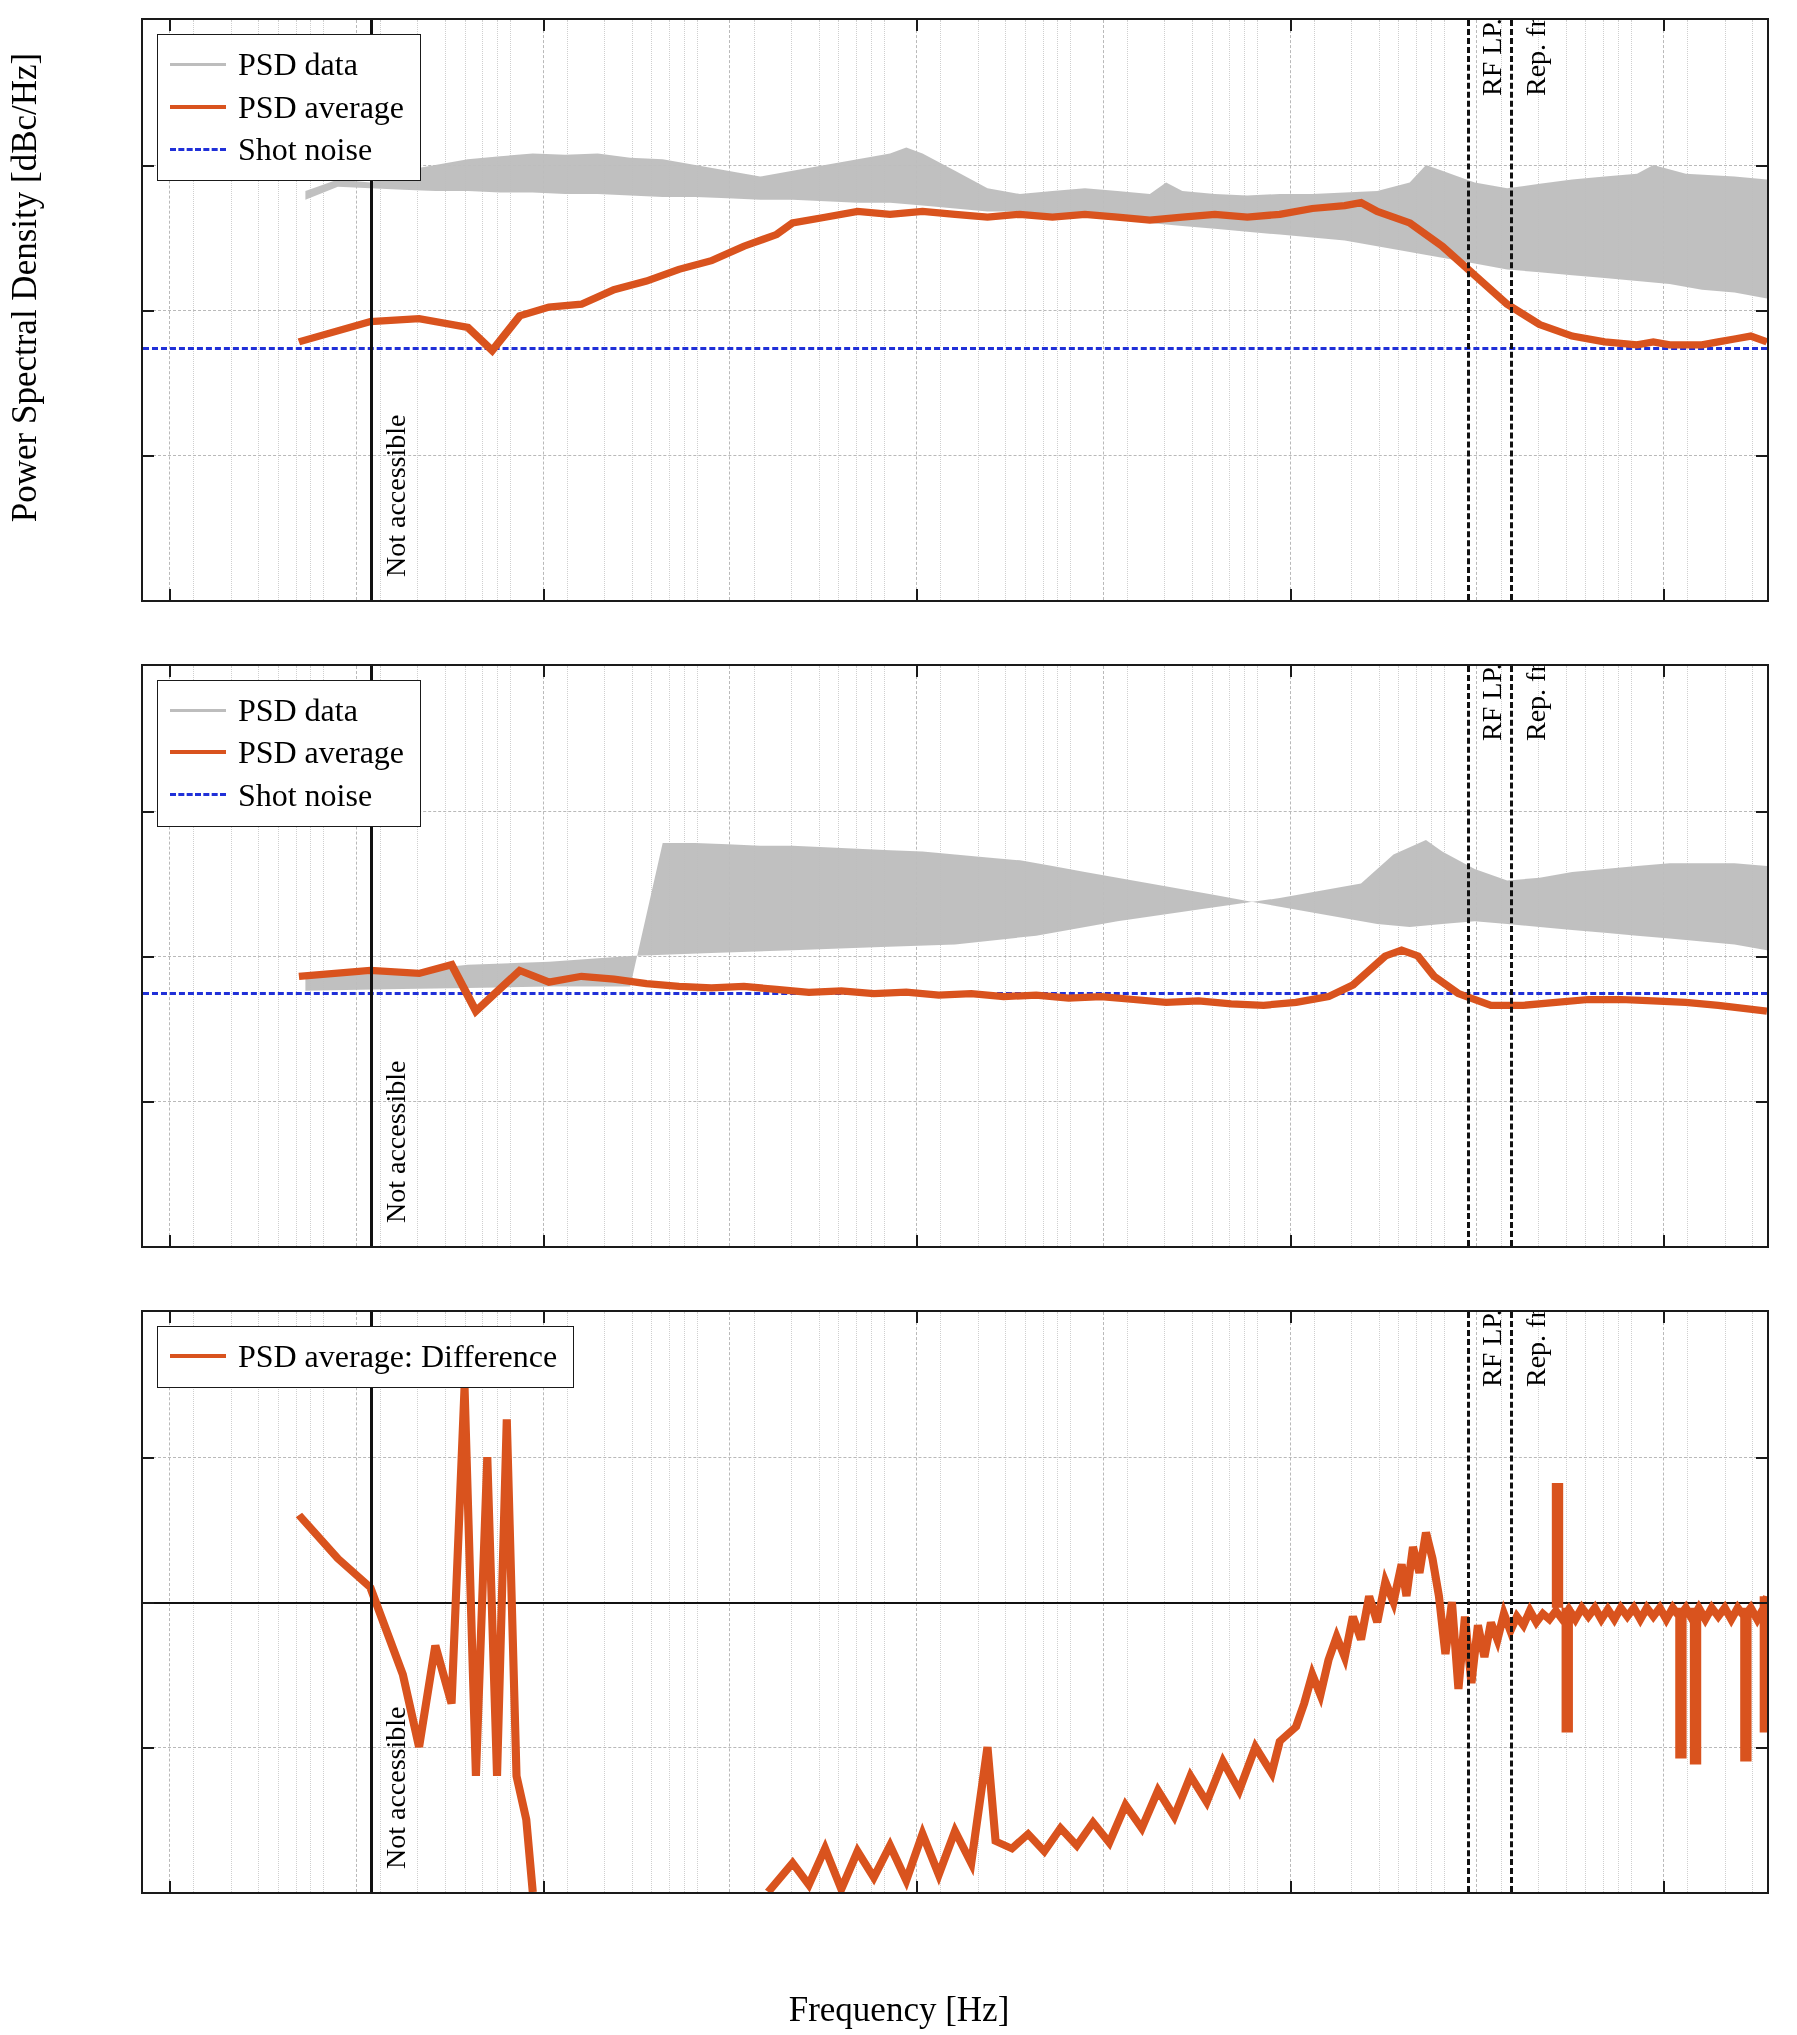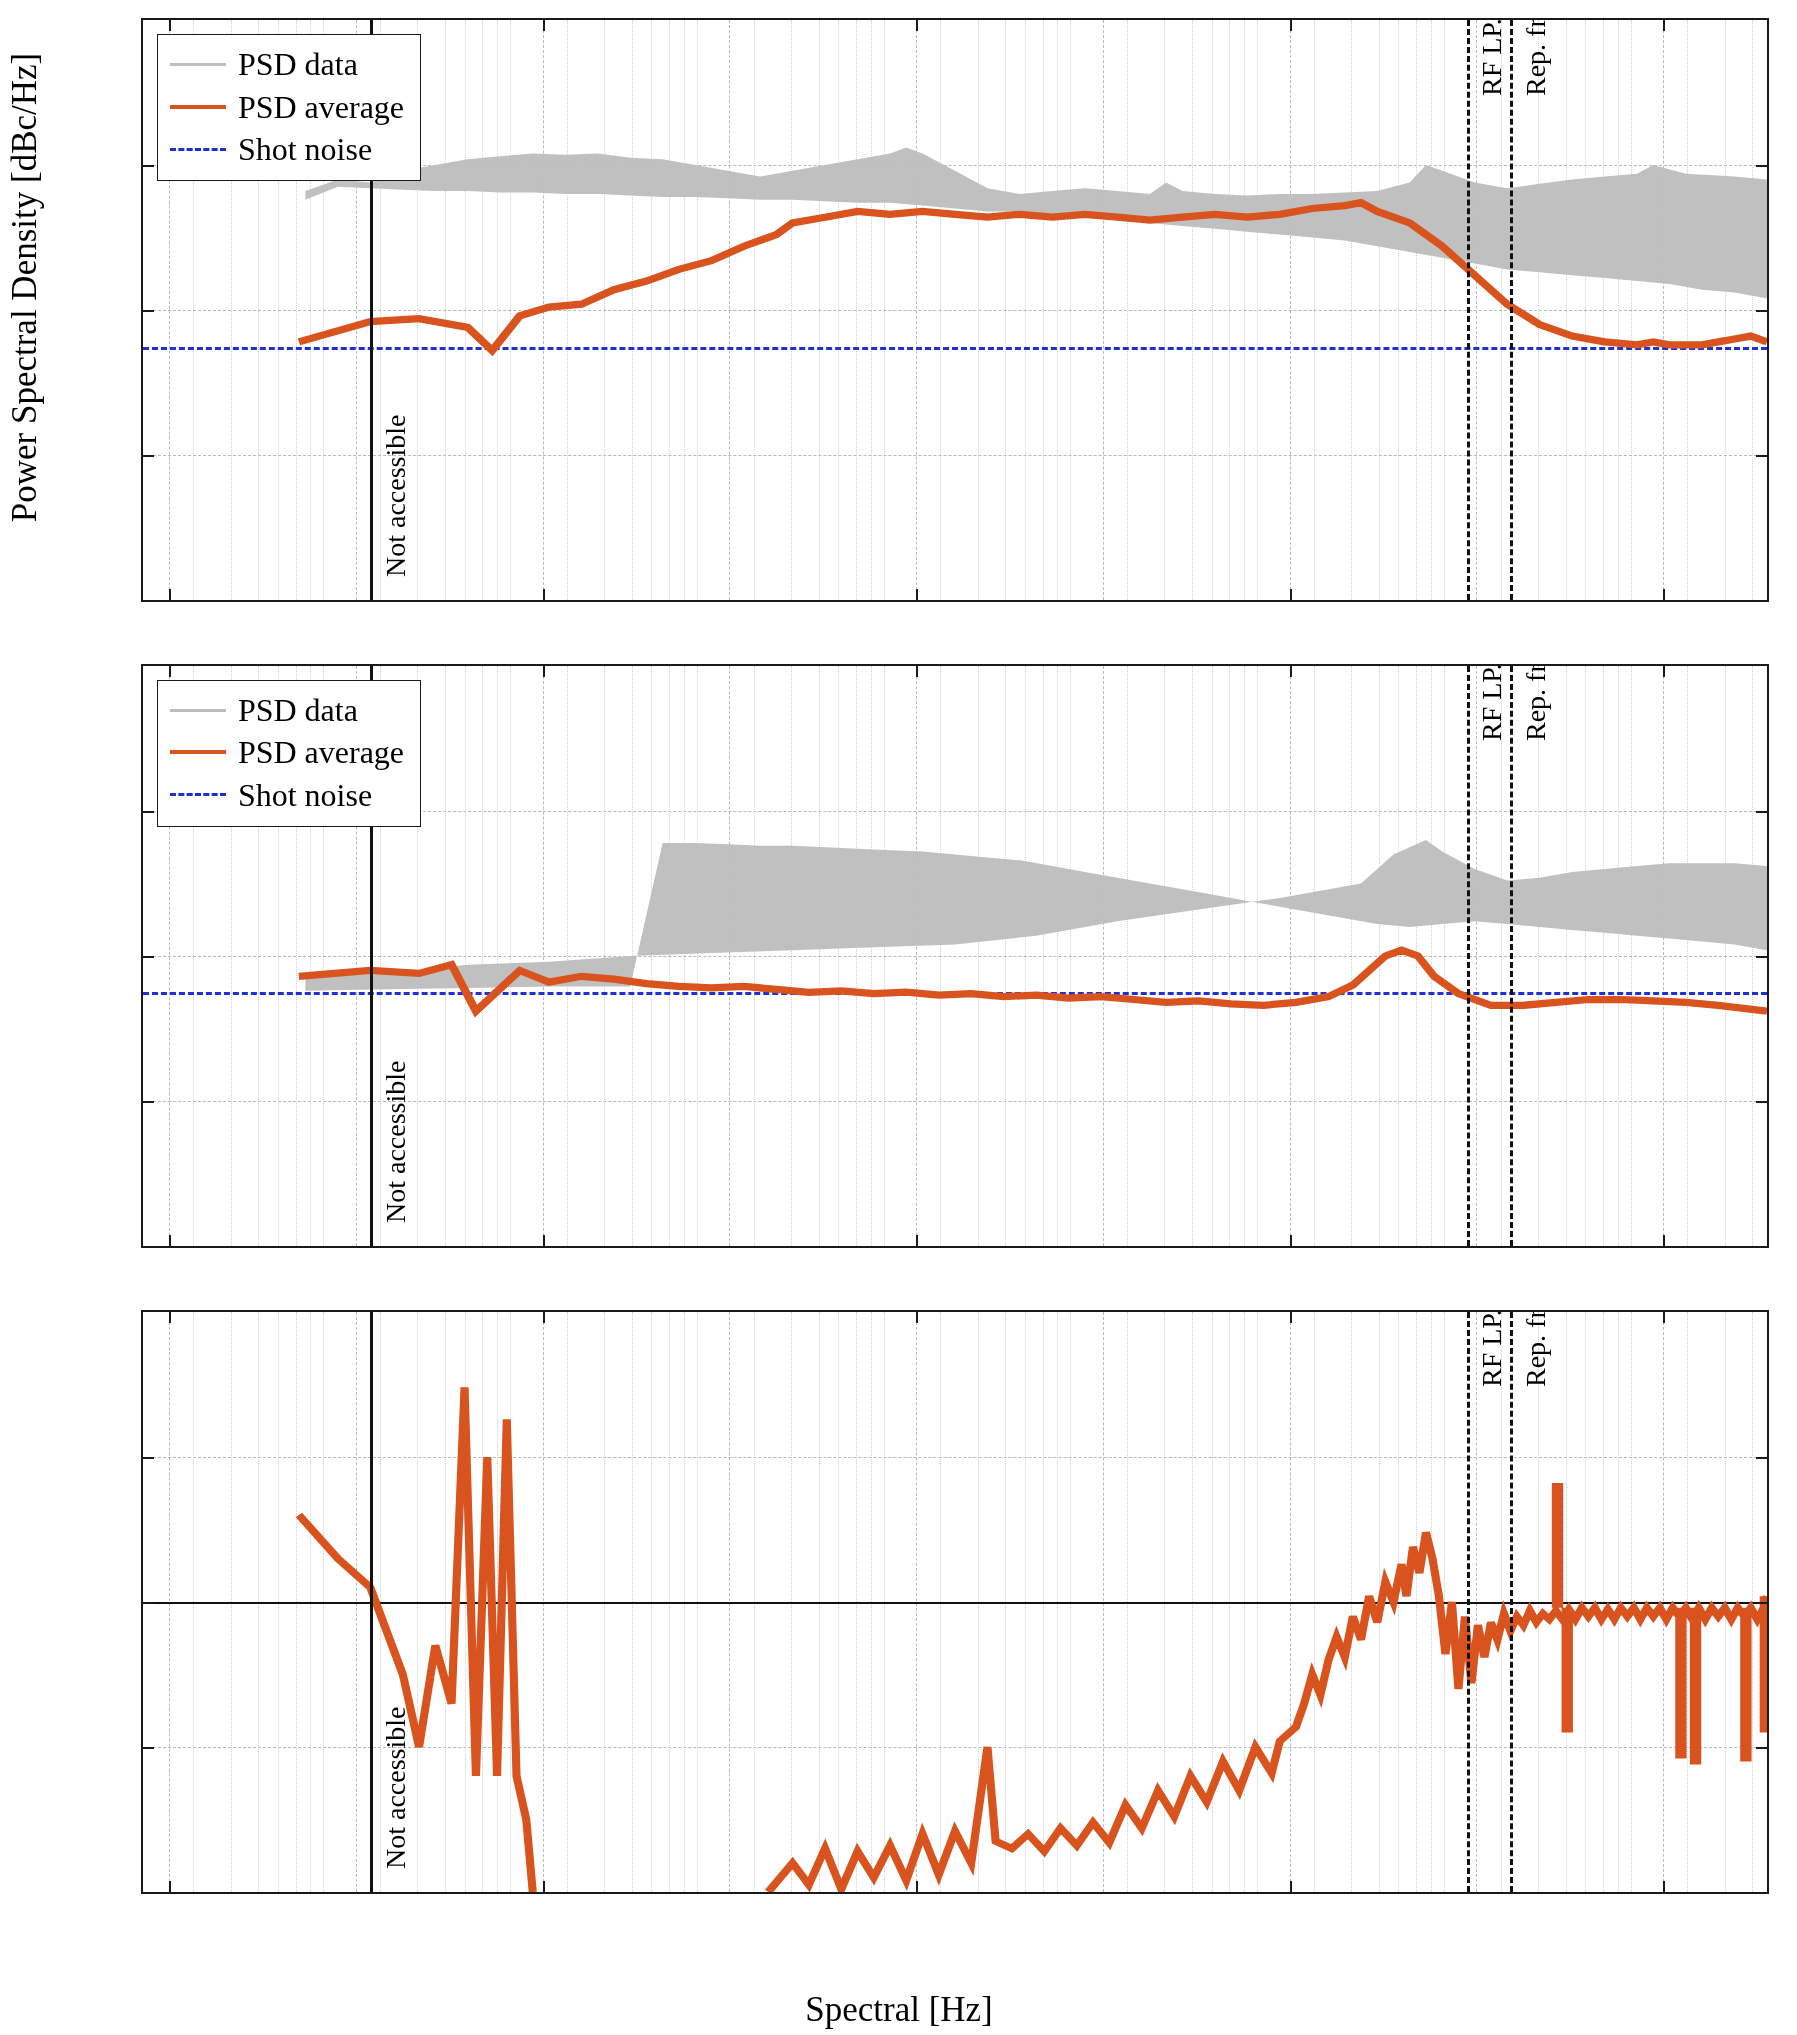--- a/index.html
+++ b/index.html
@@ -104,21 +104,21 @@
   .sw-blue{border-top:3.7px dashed #2030d8;}
 
   svg.curves{position:absolute;left:0;top:0;width:100%;height:100%;overflow:visible;}
 </style>
 </head>
 <body>
 
 <div class="figure">
 
   <div id="ylabel-global">Power Spectral Density [dBc/Hz]</div>
-  <div id="xlabel-global">Spectral [Hz]</div>
+  <div id="xlabel-global">Frequency [Hz]</div>
 
   <div class="panel" style="left:141px;top:18.4px;width:1628px;height:584px;">
     <div class="plotbox">
 
       <div class="grid-v-minor" style="left:3.1%"></div>
         <div class="grid-v-minor" style="left:5.4%"></div>
       <div class="grid-v-minor" style="left:7.1%"></div>
         <div class="grid-v-minor" style="left:8.3%"></div>
       <div class="grid-v-minor" style="left:9.4%"></div>
         <div class="grid-v-minor" style="left:10.3%"></div>
@@ -517,18 +517,24 @@
         <div class="tickmark-x top" style="left:1.6%"></div>
       <div class="tickmark-x" style="left:24.6%"></div>
         <div class="tickmark-x top" style="left:24.6%"></div>
       <div class="tickmark-x" style="left:47.6%"></div>
         <div class="tickmark-x top" style="left:47.6%"></div>
       <div class="tickmark-x" style="left:70.6%"></div>
         <div class="tickmark-x top" style="left:70.6%"></div>
       <div class="tickmark-x" style="left:93.6%"></div>
         <div class="tickmark-x top" style="left:93.6%"></div>
 
+      <div class="legend" style="left:13.5px;top:13.5px;">
+        <div class="row">
+          <span class="swatch sw-orange"></span>
+          <span>PSD average:  Difference</span>
+        </div>
+      </div>
 
     </div>
   </div>
 
 </div>
 
 
 </body></html>

